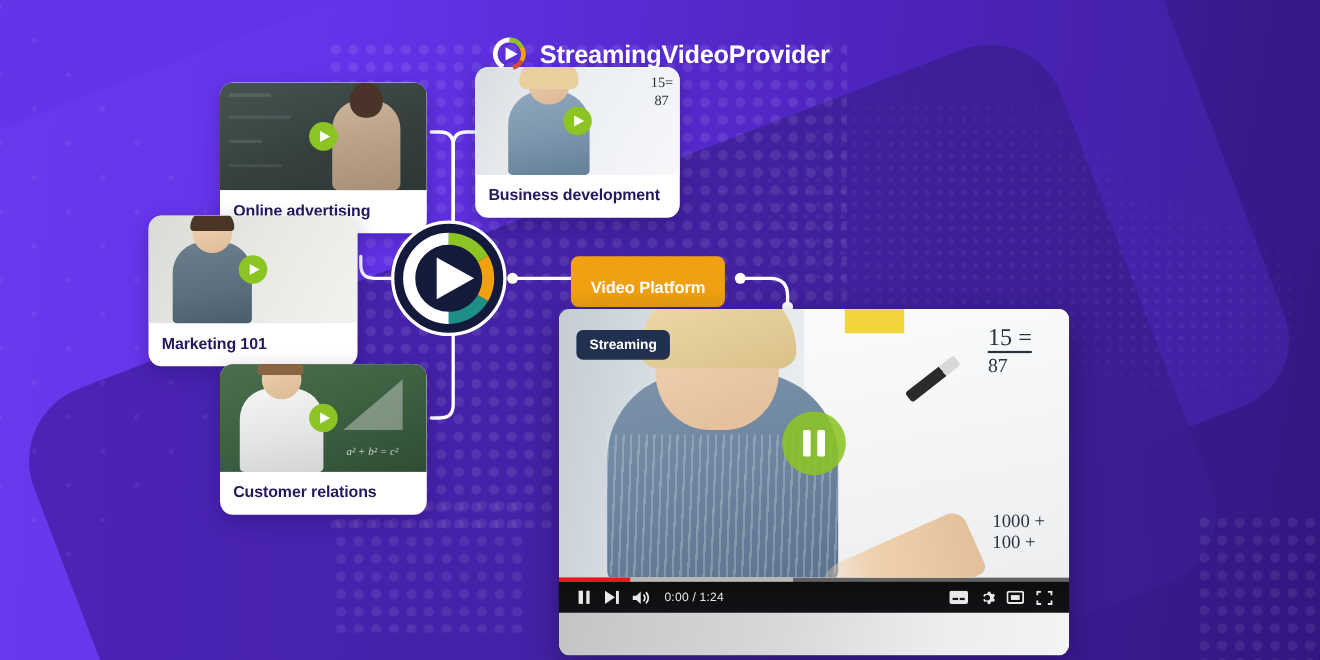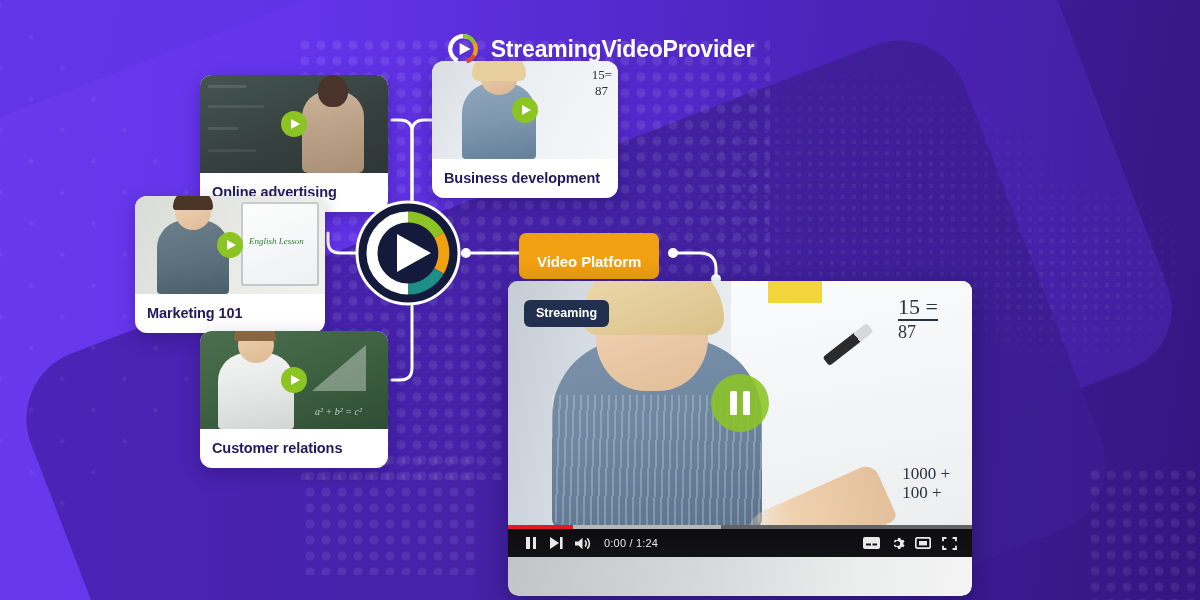--- a/index.html
+++ b/index.html
@@ -354,23 +354,20 @@
         <div class="person-b"></div>
       </div>
       <div class="play-badge"></div>
     </div>
     <div class="label">Business development</div>
   </div>
 
   <div class="card" style="left:135px; top:196px; width:190px;">
     <div class="thumb">
       <div class="scene sc-office">
-        <div class="flipchart">
-          <div class="ink">English Lesson</div>
-        </div>
         <div class="person-c"></div>
       </div>
       <div class="play-badge"></div>
     </div>
     <div class="label">Marketing 101</div>
   </div>
 
   <div class="card" style="left:200px; top:331px;">
     <div class="thumb">
       <div class="scene sc-chalk-green">

